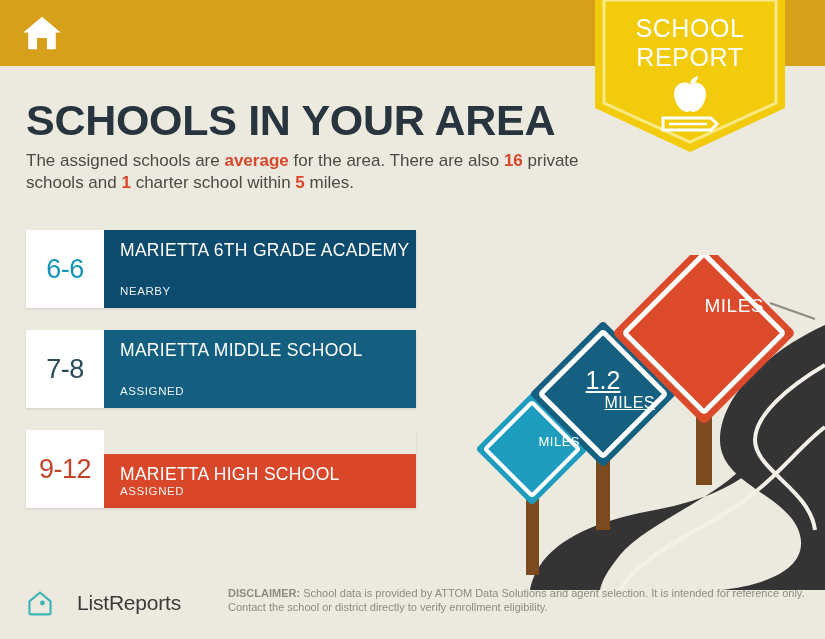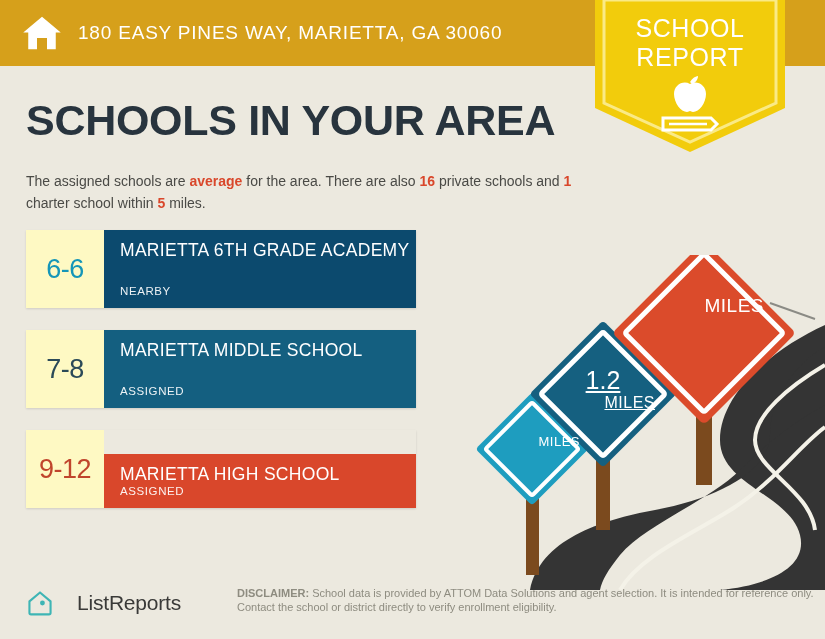--- a/index.html
+++ b/index.html
@@ -41,32 +41,32 @@
   }
 
   
   .page-title{
     position:absolute; left:26px; top:96px;
     font-size:43px; line-height:48px; font-weight:bold;
     color:#28343E; letter-spacing:-.3px;
   }
   .subtitle{
     position:absolute; left:26px; top:150px; width:560px;
-    font-size:14px; line-height:22px; color:#4A4A46;margin-top:20px;
+    font-size:17px; line-height:22px; color:#4A4A46;
   }
   .subtitle b{ color:#D9472B; font-weight:bold; }
 
   
   .cards{ position:absolute; left:26px; top:230px; width:390px; }
   .card{
     display:flex; height:78px; margin-bottom:22px;
     box-shadow:0 1px 2px rgba(0,0,0,.12);
   }
   .grade-box{
-    width:78px; background:#fef9c3;
+    width:78px; background:#ffffff;
     display:flex; align-items:center; justify-content:center;
     font-size:27px; letter-spacing:-.5px;
   }
   .bar{
     flex:1; padding:10px 0 0 16px; color:#FFFFFF; position:relative;
   }
   .school-name{
     font-size:17.5px; line-height:20px; letter-spacing:.3px;
   }
   .tag{
@@ -91,34 +91,33 @@
 
   
   .footer-logo{
     position:absolute; left:27px; top:590px;
     display:flex; align-items:center; gap:24px; z-index:7;
   }
   .footer-logo .brand{
     font-size:21px; color:#3A3A38; letter-spacing:-.2px;
   }
   .disclaimer{
-    position:absolute; left:237px; top:586px; width:580px;
+    position:absolute; left:228px; top:586px; width:580px;
     font-size:11px; line-height:14px; color:#8E8C80;
     z-index:1; text-align:left;
   }
   .disclaimer b{ font-weight:bold; }
 </style>
 </head>
 <body>
 
 <div class="header-bar" style="background: rgb(214, 160, 27);">
   <svg class="home-icon" viewBox="0 0 64 64">
     <path d="M32 6 L62 31 L54 31 L54 58 L40 58 L40 40 L24 40 L24 58 L10 58 L10 31 L2 31 Z" fill="#FFFFFF"></path>
   </svg>
-  <div class="address">180 EASY PINES WAY, MARIETTA, GA 30060</div>
 </div>
 
 <div class="badge">
   <svg viewBox="0 0 190 152">
     <path d="M0 0 H190 V108 L95 152 L0 108 Z" fill="#F2CC0C"></path>
     <path d="M9 0 H181 V103 L95 142 L9 103 Z" fill="none" stroke="#FAEA86" stroke-width="3"></path>
 
     <g transform="translate(95,95)">
       <path d="M0 -13 C2 -17 6 -19 8 -19 C8 -15 5 -12 2 -11 Z" fill="#FFFFFF"></path>
       <path d="M0 -11 C-7 -15 -16 -10 -16 -1 C-16 8 -9 17 -3 17 C-1.5 17 -1 16 0 16

